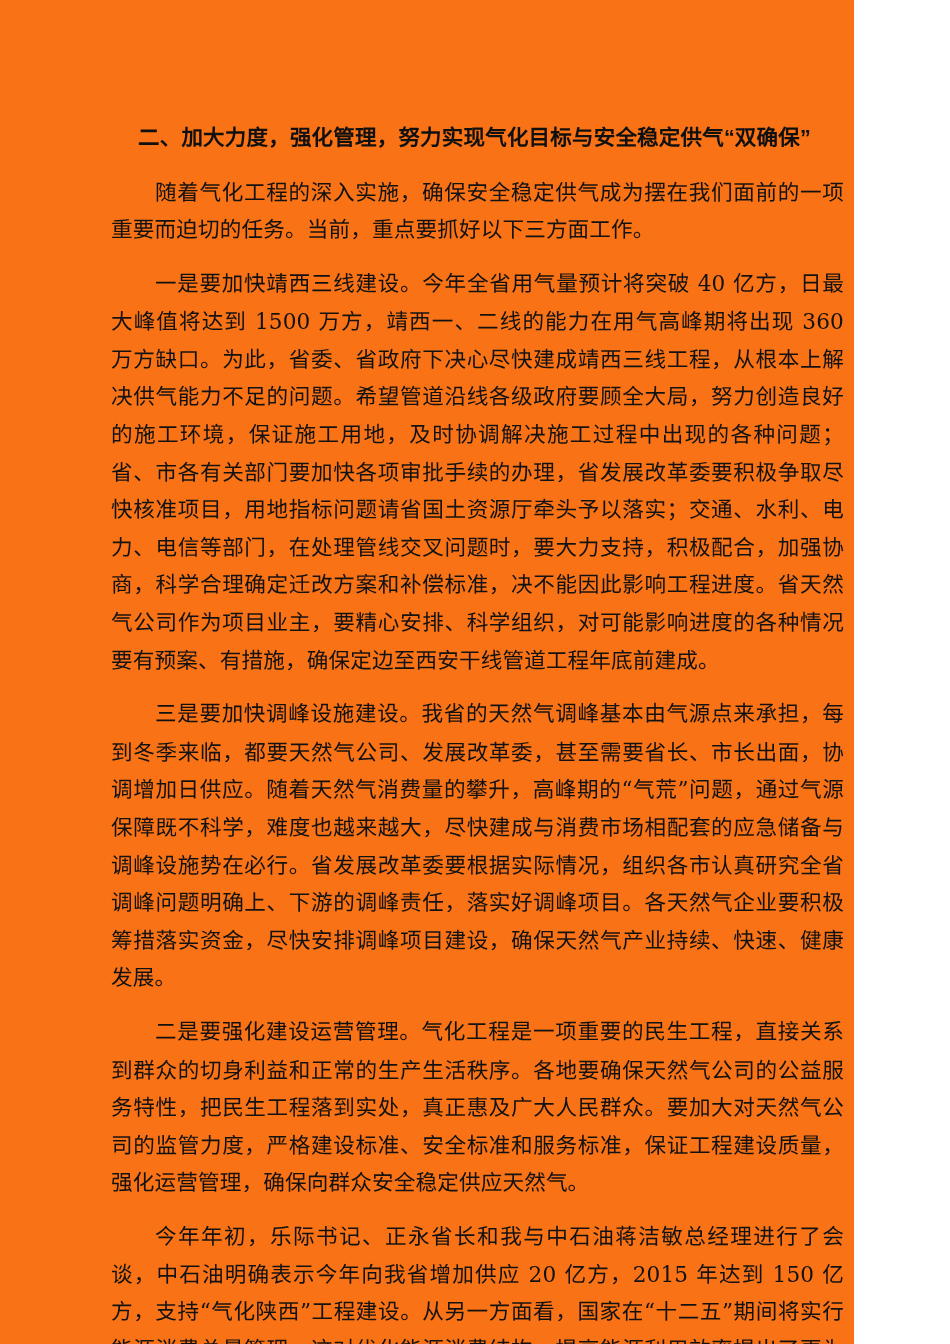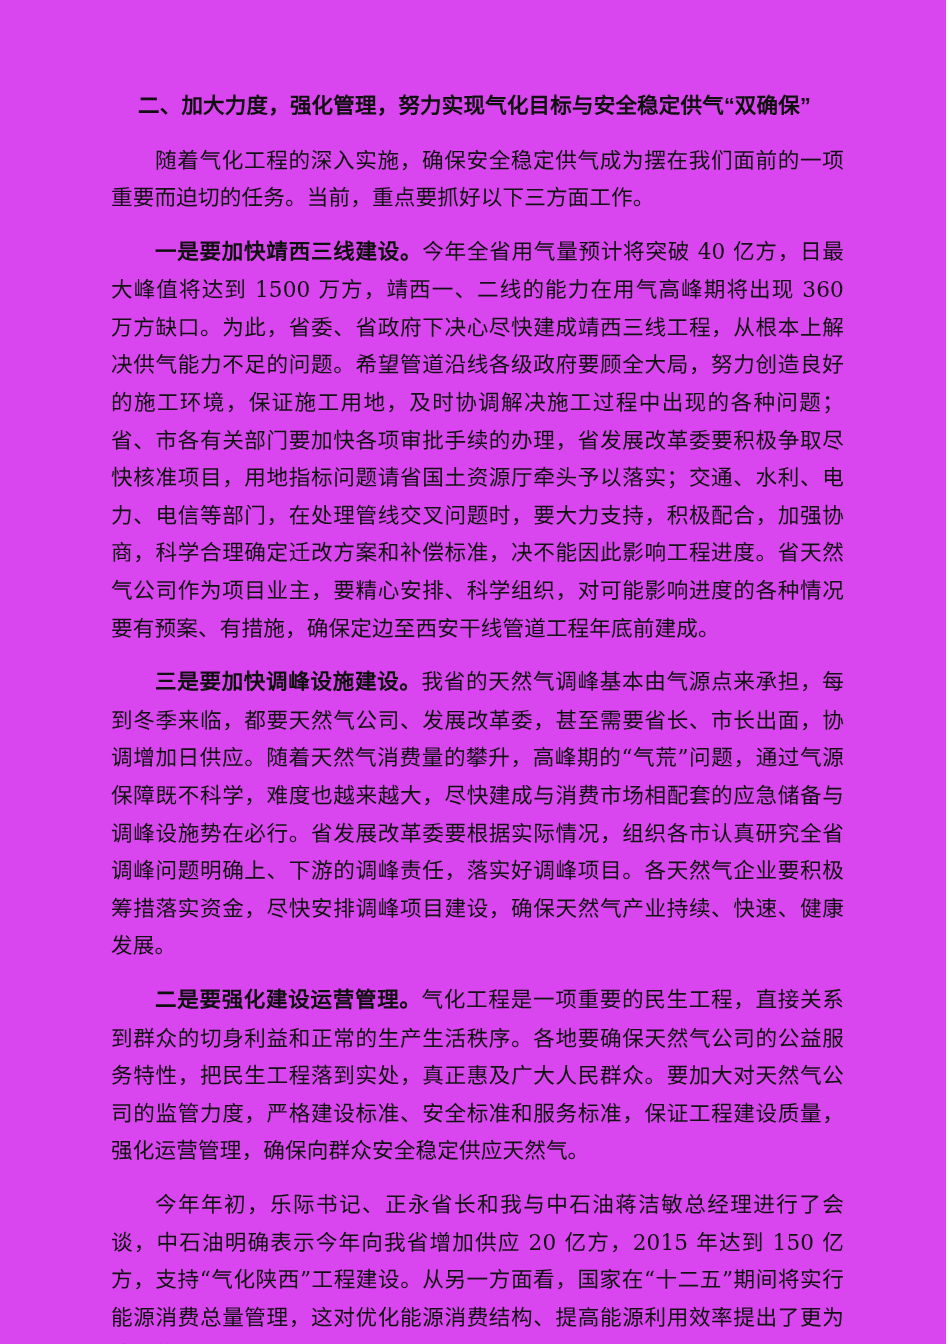--- a/index.html
+++ b/index.html
@@ -13,24 +13,24 @@
     height: 1344px;
     overflow: hidden;
     font-family: "DejaVu Serif", "Liberation Serif", serif;
     color: #000000;
     -webkit-font-smoothing: antialiased;
   }
 
   .page {
     position: relative;
     box-sizing: border-box;
-    width: 946px;
+    width: 854px;
     height: 1344px;
-    background: #d946ef;
-    padding: 88px 90px 40px 95px;
+    background: #f97316;
+    padding: 120px 90px 40px 95px;
   }
 
   .doc-body {
     width: 765px;
   }
 
   
   .section-heading {
     font-family: "Liberation Sans", "DejaVu Sans", sans-serif;
     font-weight: bold;
@@ -52,21 +52,21 @@
     text-align: justify;
     text-justify: inter-ideograph;
     text-indent: 44px;
     margin: 16px;
     color: #121212;
   }
 
   
   .lead {
     font-family: "Liberation Sans", "DejaVu Sans", sans-serif;
-    font-weight: bold;
+    font-weight: normal;
     font-size: 21.5px;
     letter-spacing: 0.2px;
     color: #101010;
   }
 
   .para .rest {
     font-family: "DejaVu Serif", "Liberation Serif", serif;
     font-weight: normal;
   }
 </style>

